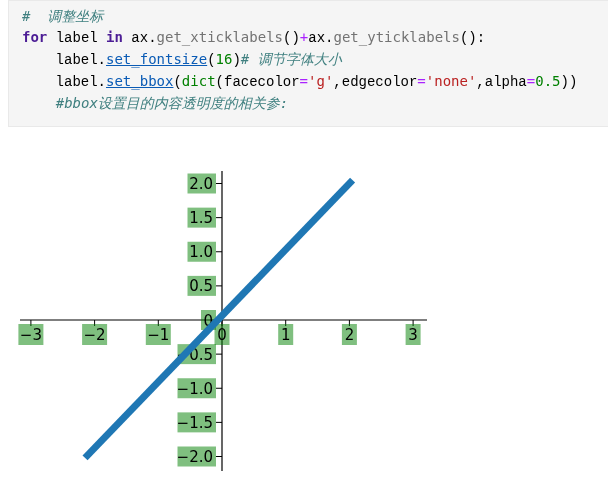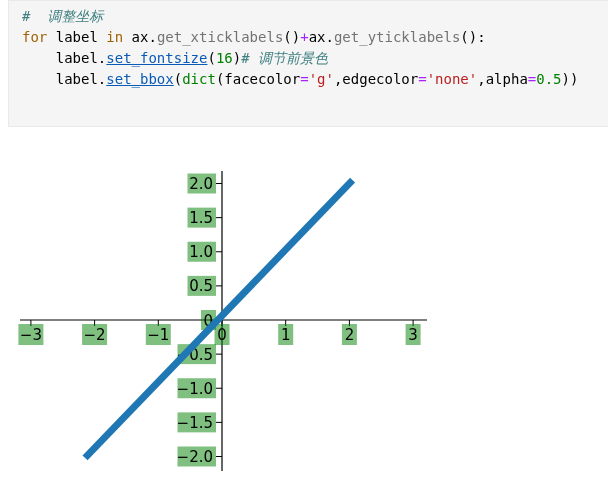--- a/index.html
+++ b/index.html
@@ -11,43 +11,44 @@
   .notebook { position:relative; width:608px; height:483px; background:#ffffff; }
   .code-cell {
     position:absolute; top:0; left:8px; width:608px; min-height:127px;
     background:#f5f5f5; border:1px solid #e9e9e9;
     padding:5px 13px 7px 13px;
   }
   .code-line {
     font-family:"DejaVu Sans Mono", monospace;
     font-size:14px; line-height:21px; white-space:pre; color:#000;
   }
-  .tok-plain    { color:#000000; }
+  .tok-plain    { color:#000000;font-family:Liberation Mono, monospace; }
   .tok-comment  { color:#408080; font-style:italic; }
-  .tok-keyword  { color:#a16207; font-weight:normal; }
+  .tok-keyword  { color:#4c1d95; font-weight:bold; }
   .tok-func     { color:#737373; }
   .tok-func-u   { color:#0a5bb5; text-decoration:underline; }
   .tok-number   { color:#008000; }
   .tok-string   { color:#ba2121; }
   .tok-operator { color:#aa22ff; }
   .tok-builtin  { color:#008000;margin-top:48px; }
   .output-area { position:absolute; top:127px; left:0; width:608px; height:356px; background:#ffffff; }
   .plot-svg { position:absolute; top:38px; left:0; }
 </style>
 </head>
 <body>
 
 <div class="notebook">
 
   <div class="code-cell">
     <div>
         <div class="code-line"><span class="tok-comment">#  调整坐标</span></div>
         <div class="code-line"><span class="tok-keyword">for</span><span class="tok-plain"> label </span><span class="tok-keyword">in</span><span class="tok-plain"> ax.</span><span class="tok-func">get_xticklabels</span><span class="tok-plain">()</span><span class="tok-operator">+</span><span class="tok-plain">ax.</span><span class="tok-func">get_yticklabels</span><span class="tok-plain">():</span></div>
-        <div class="code-line"><span class="tok-plain">    label.</span><span class="tok-func-u">set_fontsize</span><span class="tok-plain">(</span><span class="tok-number">16</span><span class="tok-plain">)</span><span class="tok-comment"># 调节前景色</span></div>
+        <div class="code-line"><span class="tok-plain">    label.</span><span class="tok-func-u">set_fontsize</span><span class="tok-plain">(</span><span class="tok-number">16</span><span class="tok-plain">)</span><span class="tok-comment"># 调节字体大小</span></div>
         <div class="code-line"><span class="tok-plain">    label.</span><span class="tok-func-u">set_bbox</span><span class="tok-plain">(</span><span class="tok-builtin">dict</span><span class="tok-plain">(facecolor</span><span class="tok-operator">=</span><span class="tok-string">'g'</span><span class="tok-plain">,edgecolor</span><span class="tok-operator">=</span><span class="tok-string">'none'</span><span class="tok-plain">,alpha</span><span class="tok-operator">=</span><span class="tok-number">0.5</span><span class="tok-plain">))</span></div>
+        <div class="code-line"><span class="tok-comment">    #bbox设置目的内容透明度的相关参:</span></div>
       </div>
   </div>
 
   <div class="output-area">
     <svg class="plot-svg" width="608" height="318" style="font-family:'DejaVu Sans',sans-serif;">
         <line x1="20" y1="155" x2="427" y2="155" stroke="#000" stroke-width="1.2"></line>
         <line x1="222" y1="6" x2="222" y2="306" stroke="#000" stroke-width="1.2"></line>
         <line x1="30.899999999999977" y1="155" x2="30.899999999999977" y2="161" stroke="#000" stroke-width="1"></line>
         <line x1="94.6" y1="155" x2="94.6" y2="161" stroke="#000" stroke-width="1"></line>
         <line x1="158.3" y1="155" x2="158.3" y2="161" stroke="#000" stroke-width="1"></line>

